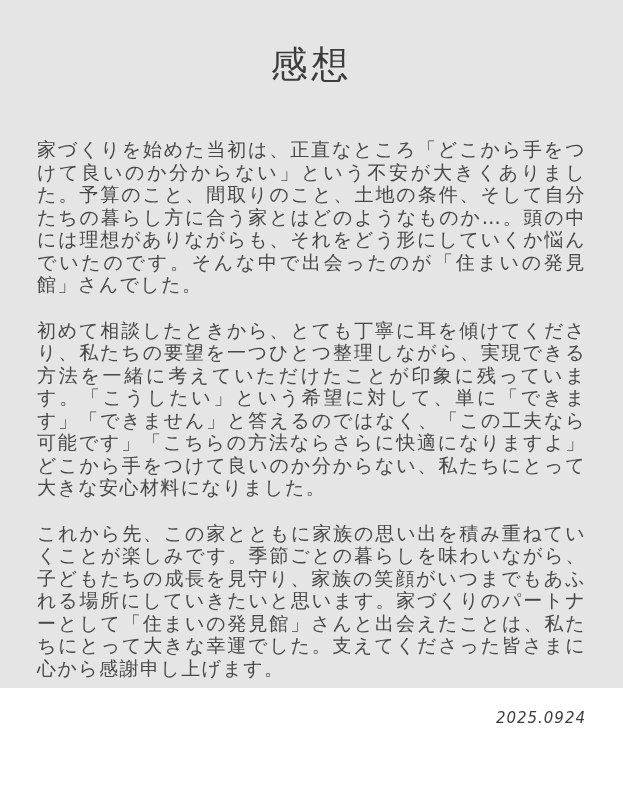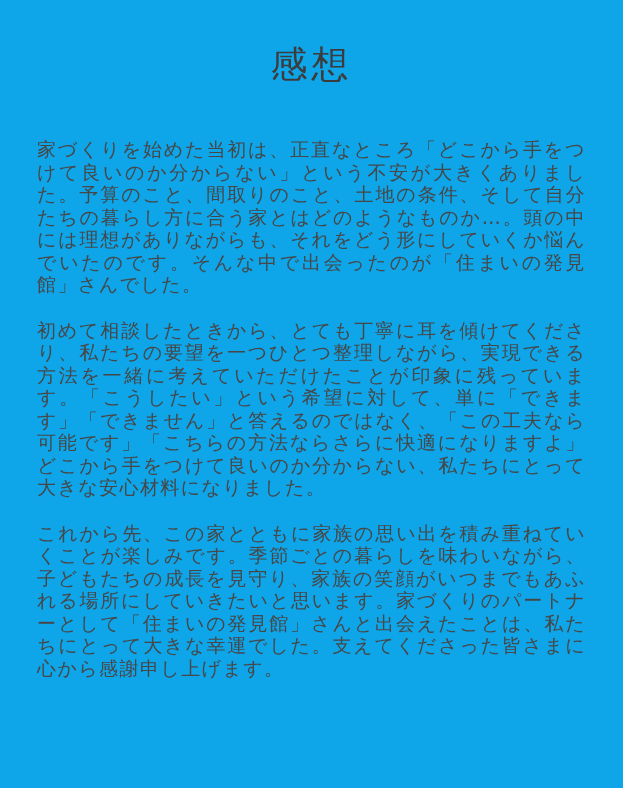--- a/index.html
+++ b/index.html
@@ -6,22 +6,22 @@
 
   html, body {
     width: 623px;
     height: 800px;
     background: #ffffff;
     overflow: hidden;
   }
 
   .page {
     width: 623px;
-    height: 788px;
-    background: #0ea5e9;
+    height: 688px;
+    background: #e5e5e5;
     padding: 30px 37px 20px 37px;
     display: flex;
     flex-direction: column;
     font-family: "DejaVu Sans", "Liberation Sans", sans-serif;
   }
 
   .title {
     text-align: center;
     font-family: "DejaVu Serif", "Liberation Serif", serif;
     font-weight: 500;
@@ -67,13 +67,14 @@
 
 <div class="page">
   <h1 class="title">感想</h1>
 
   <div class="body-text">
     <p>家づくりを始めた当初は、正直なところ「どこから手をつけて良いのか分からない」という不安が大きくありました。予算のこと、間取りのこと、土地の条件、そして自分たちの暮らし方に合う家とはどのようなものか…。頭の中には理想がありながらも、それをどう形にしていくか悩んでいたのです。そんな中で出会ったのが「住まいの発見館」さんでした。</p>
     <p>初めて相談したときから、とても丁寧に耳を傾けてくださり、私たちの要望を一つひとつ整理しながら、実現できる方法を一緒に考えていただけたことが印象に残っています。「こうしたい」という希望に対して、単に「できます」「できません」と答えるのではなく、「この工夫なら可能です」「こちらの方法ならさらに快適になりますよ」どこから手をつけて良いのか分からない、私たちにとって大きな安心材料になりました。</p>
     <p>これから先、この家とともに家族の思い出を積み重ねていくことが楽しみです。季節ごとの暮らしを味わいながら、子どもたちの成長を見守り、家族の笑顔がいつまでもあふれる場所にしていきたいと思います。家づくりのパートナーとして「住まいの発見館」さんと出会えたことは、私たちにとって大きな幸運でした。支えてくださった皆さまに心から感謝申し上げます。</p>
   </div>
 
+  <div class="date">2025.0924</div>
 </div>
 
 </body></html>

